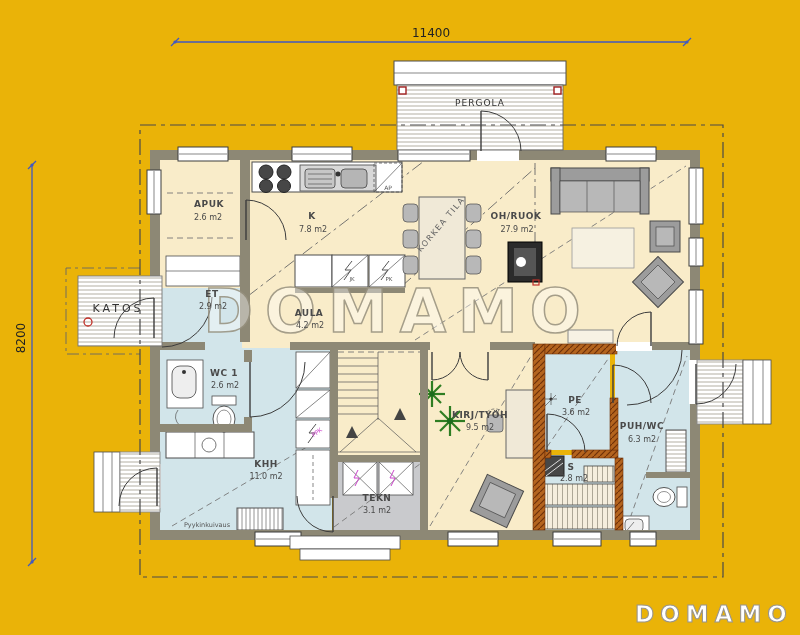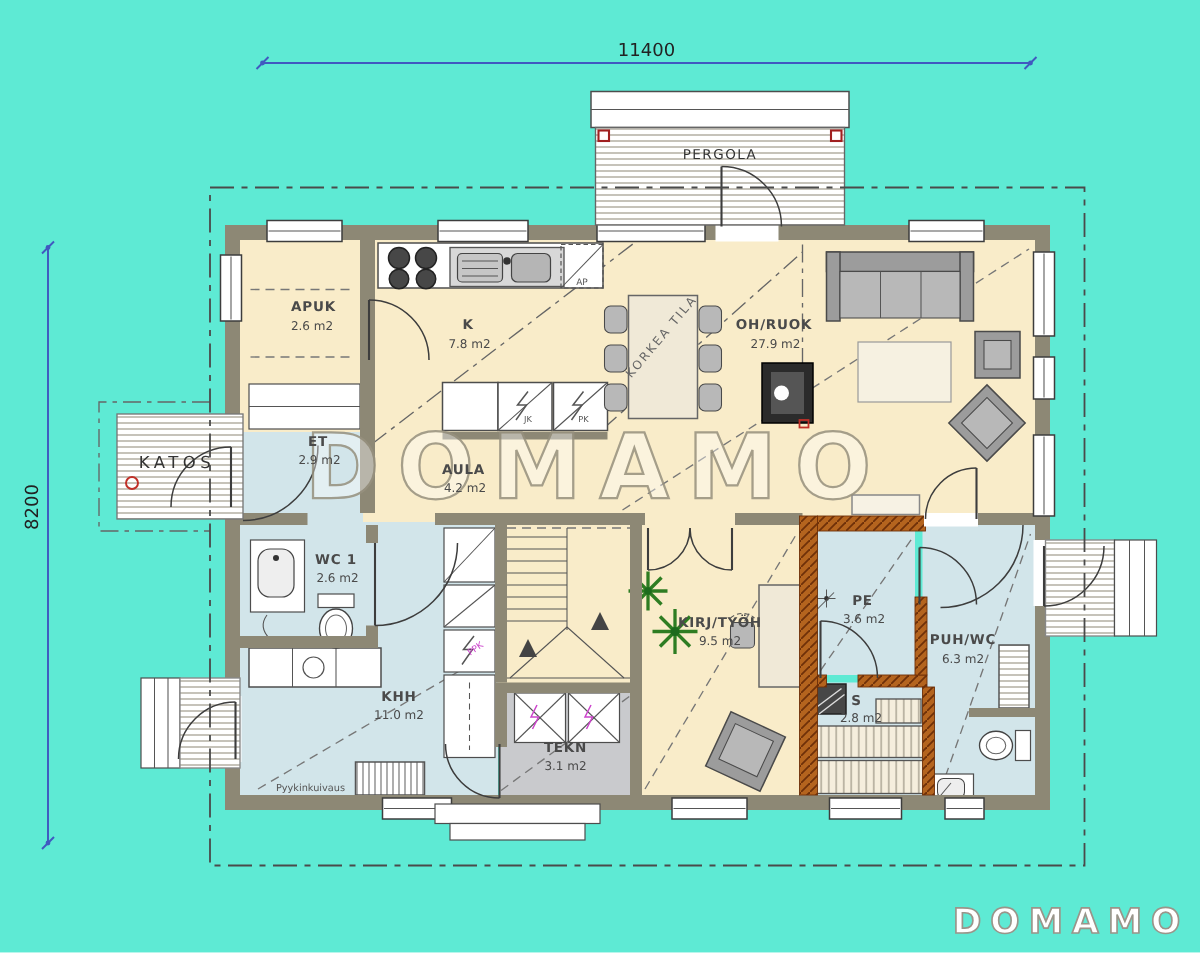--- a/index.html
+++ b/index.html
@@ -1,16 +1,16 @@
 <!DOCTYPE html>
 <html><head>
 <meta charset="utf-8">
 <style>
   html,body{margin:0;padding:0;background:#fff;}
-  .canvas{position:relative;width:800px;height:635px;background:#5eead4;overflow:hidden;
+  .canvas{position:relative;width:800px;height:635px;background:#eab308;overflow:hidden;
           font-family:"DejaVu Sans","Liberation Sans",sans-serif;}
   svg{position:absolute;left:0;top:0;}
   .wall{fill:#8d8875;}
   .floor-warm{fill:#f9ecc9;}
   .floor-wet{fill:#d2e5ea;}
   .floor-tech{fill:#c9cacd;}
   .white{fill:#ffffff;stroke:#4d4d4d;stroke-width:1;}
   .whiteT{fill:#ffffff;stroke:#4d4d4d;stroke-width:0.8;}
   .furn{fill:#9c9c9c;stroke:#4a4a4a;stroke-width:1;}
   .furnL{fill:#b8b8b8;stroke:#4a4a4a;stroke-width:0.7;}

